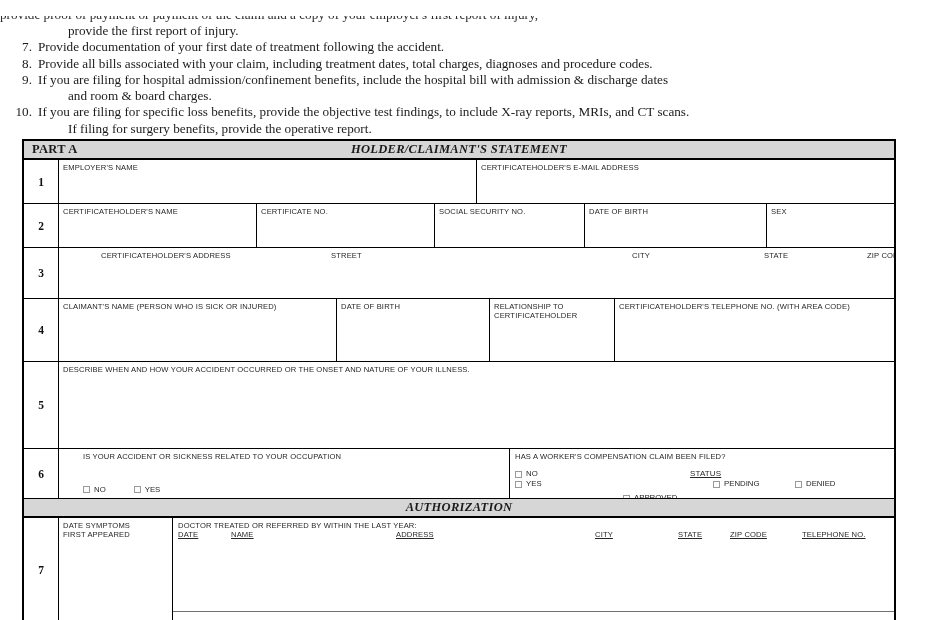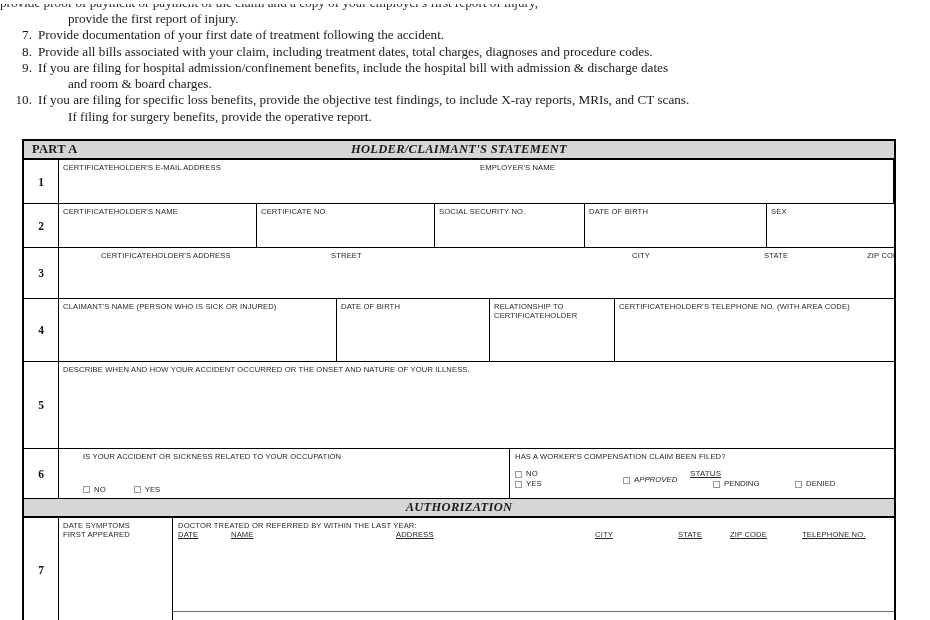--- a/index.html
+++ b/index.html
@@ -13,21 +13,21 @@
     position: relative;
     overflow: hidden;
     font-family: "Liberation Sans", sans-serif;
     color: #1a1a1a;
   }
 
   
   #instructions {
     position: absolute;
     left: 0;
-    top: 4px;
+    top: 16px;
     width: 894px;
     font-family: "Liberation Serif", serif;
     font-size: 13.2px;
     line-height: 16.3px;
     color: #1b1b1b;
   }
   .instr-row {
     display: flex;
     align-items: flex-start;
   }
@@ -218,25 +218,25 @@
 <div id="form">
 
   <div class="band">
     <span class="band-left">PART A</span>
     <span class="band-center">HOLDER/CLAIMANT'S STATEMENT</span>
   </div>
 
   <div class="frow" style="height:44px;">
     <div class="numcell">1</div>
     <div class="cells">
+      <div class="cell" style="width:418px;flex:0 0 418px;">
+        <div class="lbl">EMPLOYER'S NAME</div>
+      </div>
       <div class="cell lastcol" style="flex:1 1 auto;">
         <div class="lbl">CERTIFICATEHOLDER'S E-MAIL ADDRESS</div>
-      </div>
-      <div class="cell" style="width:418px;flex:0 0 418px;">
-        <div class="lbl">EMPLOYER'S NAME</div>
       </div>
     </div>
   </div>
 
   <div class="frow" style="height:44px;">
     <div class="numcell">2</div>
     <div class="cells">
       <div class="cell" style="width:198px;flex:0 0 198px;">
         <div class="lbl">CERTIFICATEHOLDER'S  NAME</div>
       </div>
@@ -320,21 +320,21 @@
           <span>NO</span>
         </div>
 
         <div class="ilbl u" style="left:180px;top:20px;font-size:8px;">STATUS</div>
 
         <div class="ckline" style="left:5px;top:30px;">
           <span class="ckbox"></span>
           <span>YES</span>
         </div>
 
-        <div class="ckline" style="left:113px;top:26px;font-style:italic;">
+        <div class="ckline" style="left:113px;top:44px;">
           <span class="ckbox"></span>
           <span>APPROVED</span>
         </div>
 
         <div class="ckline" style="left:203px;top:30px;">
           <span class="ckbox"></span>
           <span>PENDING</span>
         </div>
 
         <div class="ckline" style="left:285px;top:30px;">

